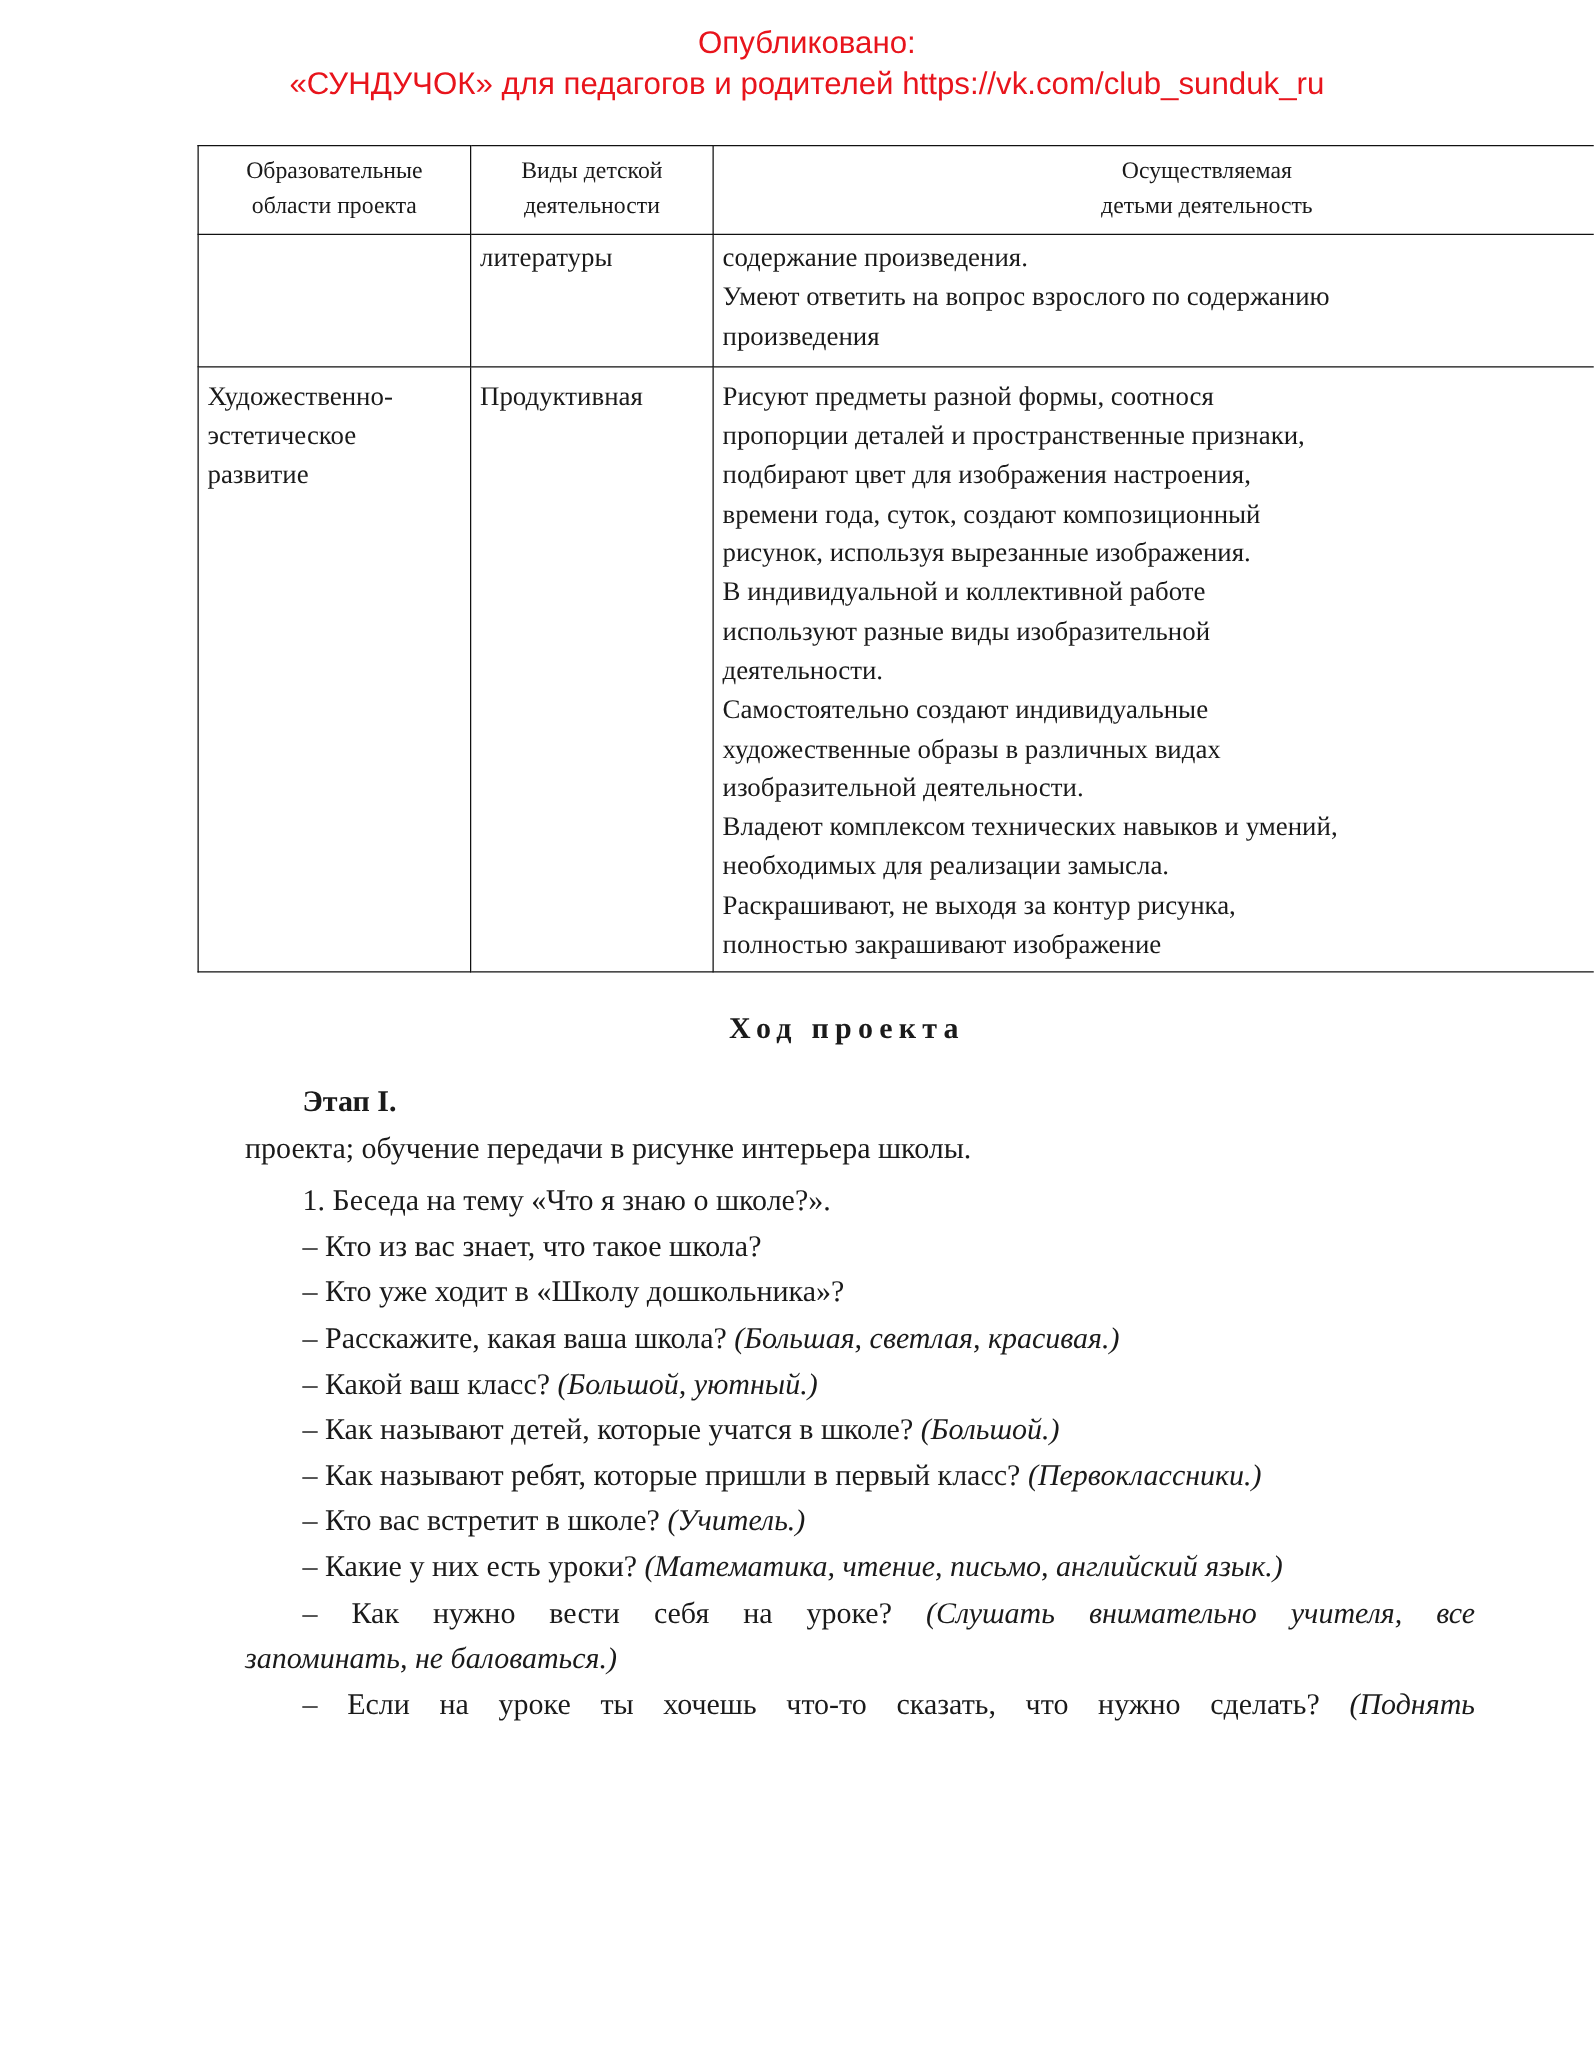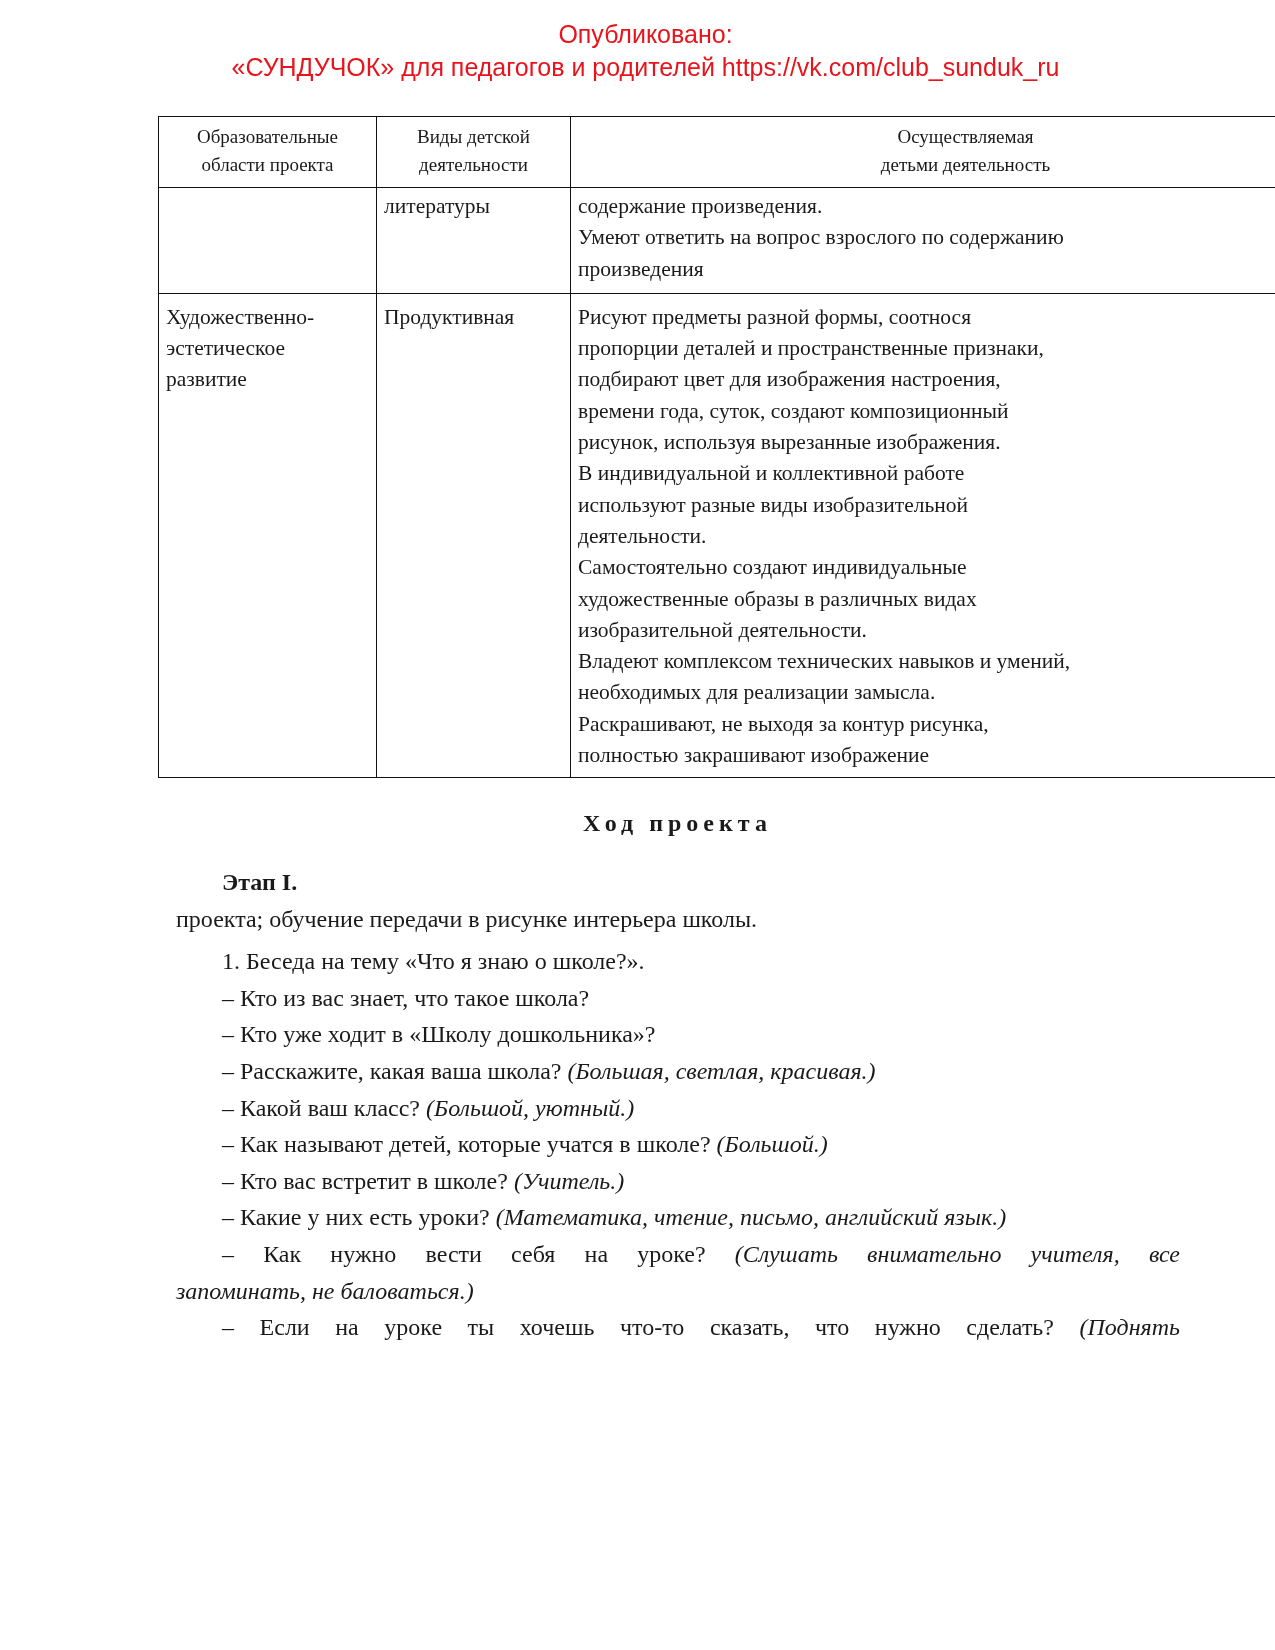--- a/index.html
+++ b/index.html
@@ -15,21 +15,21 @@
                padding: 3px 7px 6px 7px; }
   table.grid th { font-weight: normal; text-align: center; font-size: 19px; line-height: 28px;
                   padding: 6px 6px 8px 6px; vertical-align: middle; }
   table.grid .c1 { width: 203px; }
   table.grid .c2 { width: 179px; }
   .line { display: block; white-space: nowrap; }
   .section-title { position: absolute; top: 810px; left: 0; width: 1355px; text-align: center;
                    font-weight: bold; font-size: 24px; letter-spacing: 5px; }
   .body-text { position: absolute; top: 864px; left: 176px; width: 1004px;
                font-size: 24px; line-height: 36.6px; }
-  .p { display: block; }
+  .p { display: block; margin-left: 20px; }
   .indent { padding-left: 46px; }
   .justify { text-align: justify; text-align-last: justify; }
   .stage { font-weight: bold; }
   .spaced { letter-spacing: 4px; }
   .bold { font-weight: normal; }
   .ans { font-style: italic; }
 </style>
 </head>
 <body>
 
@@ -102,19 +102,20 @@
 <div class="body-text">
   <span class="p indent stage">Этап I.</span>
   <span class="p">проекта; обучение передачи в рисунке интерьера школы.</span>
   <span class="p indent bold" style="margin-top:6px">1. Беседа на тему «Что я знаю о школе?».</span>
 
   <span class="p indent"><span>– Кто из вас знает, что такое школа?</span><span class="ans"></span></span>
   <span class="p indent"><span>– Кто уже ходит в «Школу дошкольника»?</span><span class="ans"></span></span>
   <span class="p indent"><span>– Расскажите, какая ваша школа? </span><span class="ans">(Большая, светлая, красивая.)</span></span>
   <span class="p indent"><span>– Какой ваш класс? </span><span class="ans">(Большой, уютный.)</span></span>
   <span class="p indent"><span>– Как называют детей, которые учатся в школе? </span><span class="ans">(Большой.)</span></span>
+  <span class="p indent"><span>– Как называют ребят, которые пришли в первый класс? </span><span class="ans">(Первоклассники.)</span></span>
   <span class="p indent"><span>– Кто вас встретит в школе? </span><span class="ans">(Учитель.)</span></span>
   <span class="p indent"><span>– Какие у них есть уроки? </span><span class="ans">(Математика, чтение, письмо, английский язык.)</span></span>
 
   <span class="p indent justify"><span>– Как нужно вести себя на уроке? </span><span class="ans">(Слушать внимательно учителя, все</span></span>
   <span class="p ans">запоминать, не баловаться.)</span>
   <span class="p indent justify"><span>– Если на уроке ты хочешь что-то сказать, что нужно сделать? </span><span class="ans">(Поднять</span></span>
 </div>
 
 </body></html>

